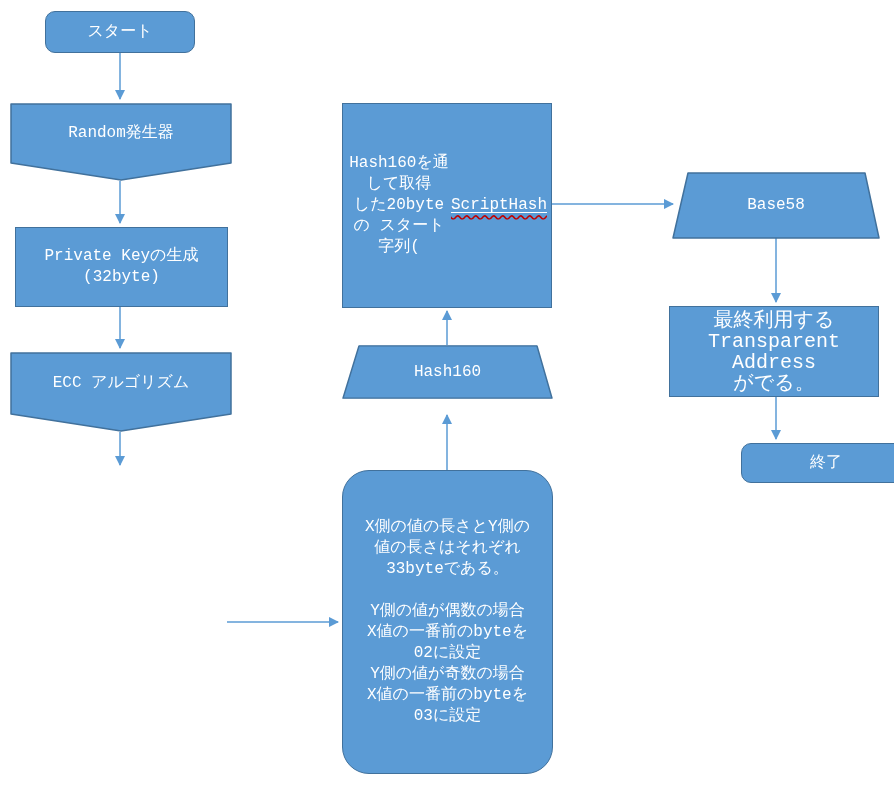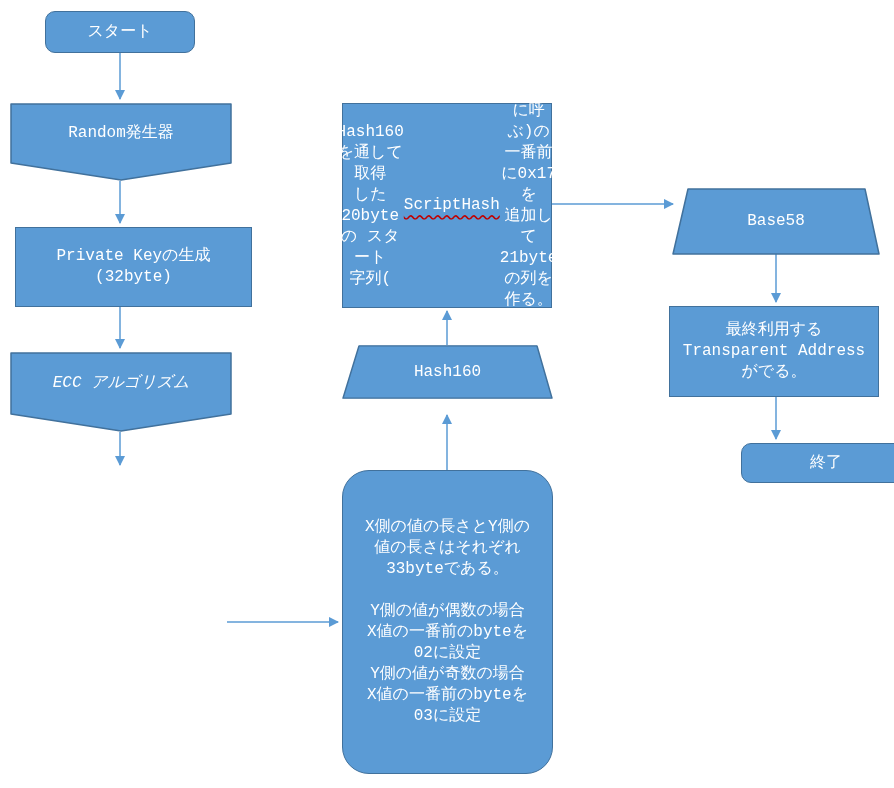--- a/index.html
+++ b/index.html
@@ -32,20 +32,21 @@
     text-align: center;
     color: #ffffff;
     font-size: 16px;
     line-height: 21px;
     white-space: pre-line;
     padding: 2px 4px;
     box-sizing: border-box;
   }
   .pentagon .label { padding-bottom: 19px; }
   .u {
+    text-decoration: underline;
     text-underline-offset: 3px;
   }
   .squiggle {
     text-decoration: underline wavy #C00000;
     text-underline-offset: 5px;
   }
 </style>
 </head>
 <body>
 
@@ -73,40 +74,37 @@
     <div class="label">スタート</div>
   </div>
 
   <div class="node pentagon" style="left:10px; top:103px; width:222px; height:78px;">
     <svg class="shape" viewBox="0 0 222 78" preserveAspectRatio="none">
       <polygon points="1,1 221,1 221,60 111,77 1,60"></polygon>
     </svg>
     <div class="label">Random発生器</div>
   </div>
 
-  <div class="node rect" style="left:15px; top:227px; width:237px; height:80px;">
+  <div class="node rect" style="left:15px; top:227px; width:213px; height:80px;">
     <div class="label">Private Keyの生成
 (32byte)</div>
   </div>
 
-  <div class="node pentagon" style="left:10px; top:352px; width:222px; height:80px;font-style:italic;">
+  <div class="node pentagon" style="left:10px; top:352px; width:222px; height:80px;">
     <svg class="shape" viewBox="0 0 222 80" preserveAspectRatio="none">
       <polygon points="1,1 221,1 221,62 111,79 1,62"></polygon>
     </svg>
     <div class="label">ECC アルゴリズム</div>
   </div>
 
 
   <div class="node rect" style="left:342px; top:103px; width:210px; height:205px;">
     <div class="label"><span>Hash160を通して取得
 した20byteの スタート
-字列(</span><span class="u"><span class="squiggle">ScriptHash</span></span><span>に呼
-ぶ)の一番前に0x17を
-追加して21byteの列を
-作る。</span></div>
+字列(</span><span class="u"><span class="squiggle">ScriptHash</span></span></div>
   </div>
 
   <div class="node" style="left:342px; top:345px; width:211px; height:54px;">
     <svg class="shape" viewBox="0 0 211 67" preserveAspectRatio="none">
       <polygon points="17,1 195,1 210,66 1,66"></polygon>
     </svg>
     <div class="label">Hash160</div>
   </div>
 
   <div class="node rect" style="left:342px; top:470px; width:211px; height:304px;border-radius:27px;">
@@ -115,29 +113,29 @@
 33byteである。
 
 Y側の値が偶数の場合
 X値の一番前のbyteを
 02に設定
 Y側の値が奇数の場合
 X値の一番前のbyteを
 03に設定</div>
   </div>
 
-  <div class="node" style="left:672px; top:188px; width:208px; height:67px;">
+  <div class="node" style="left:672px; top:172px; width:208px; height:67px;">
     <svg class="shape" viewBox="0 0 208 67" preserveAspectRatio="none">
       <polygon points="16,1 193,1 207,66 1,66"></polygon>
     </svg>
     <div class="label">Base58</div>
   </div>
 
   <div class="node rect" style="left:669px; top:306px; width:210px; height:91px;">
-    <div class="label" style="font-size:16px;">最終利用する
+    <div class="label" style="font-size:20px;">最終利用する
 Transparent Address
 がでる。</div>
   </div>
 
   <div class="node rounded" style="left:699px; top:443px; width:170px; height:40px;margin-left:42px;">
     <div class="label">終了</div>
   </div>
 
 </div>
 

